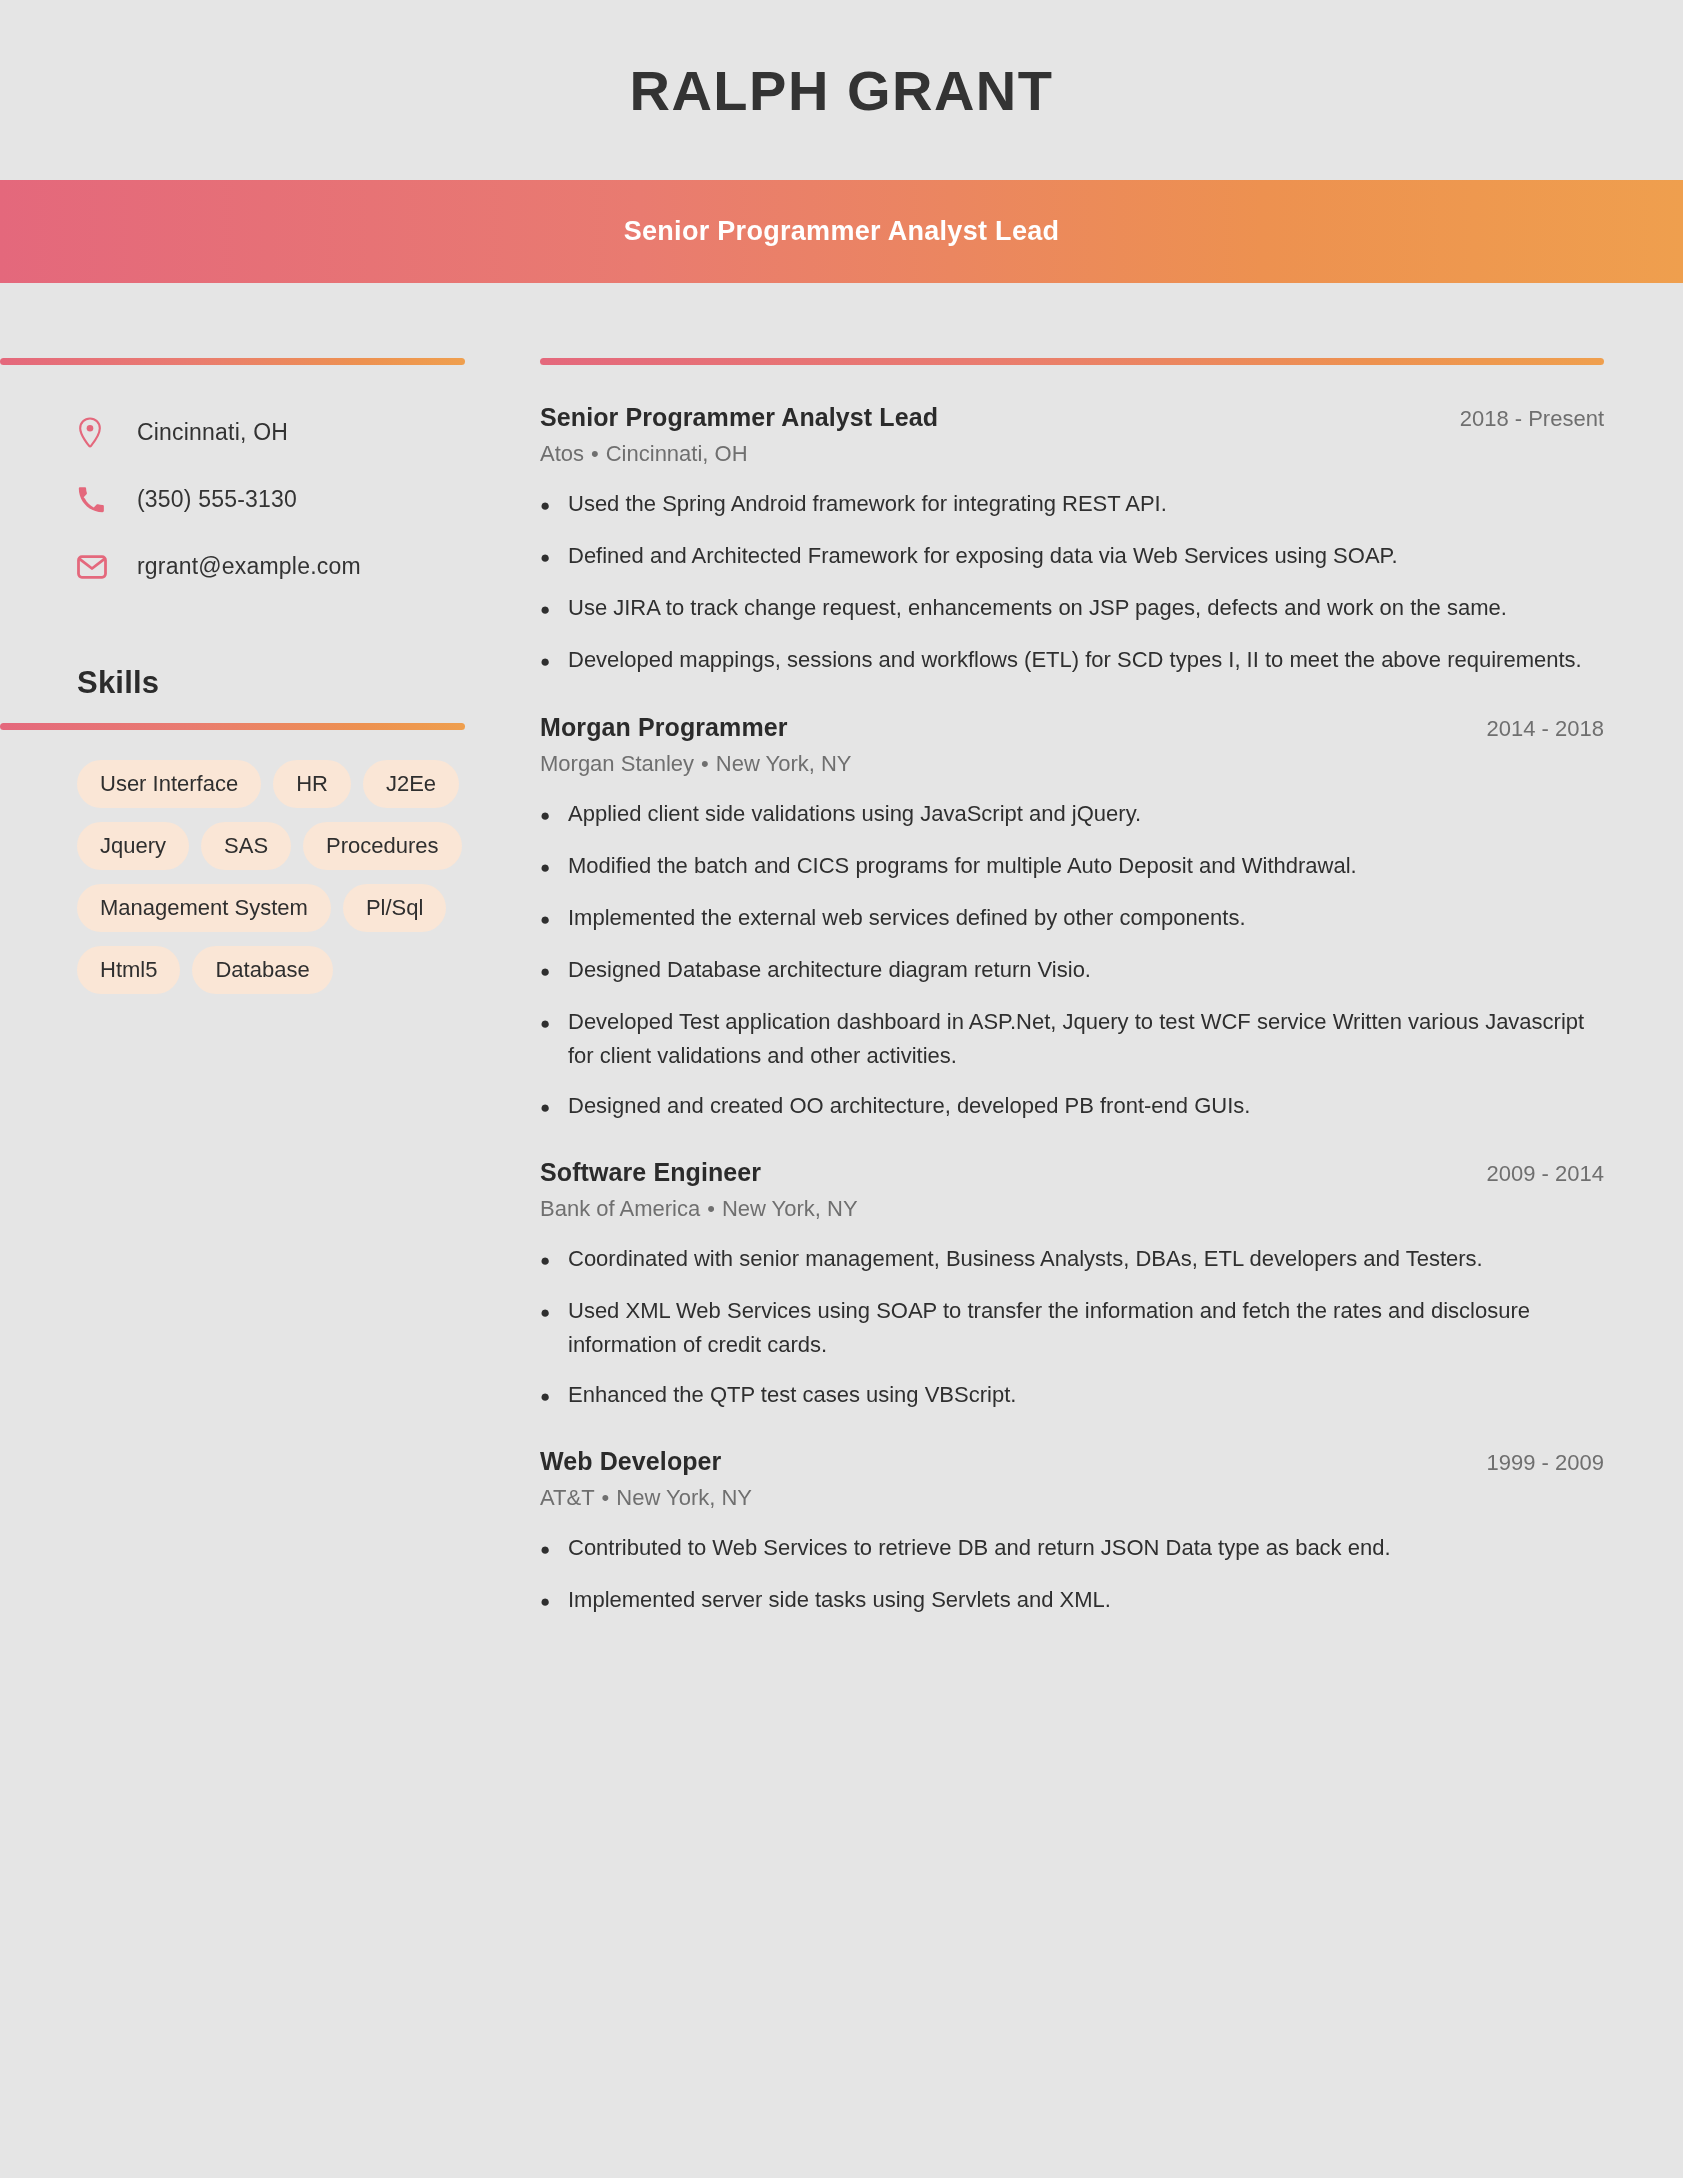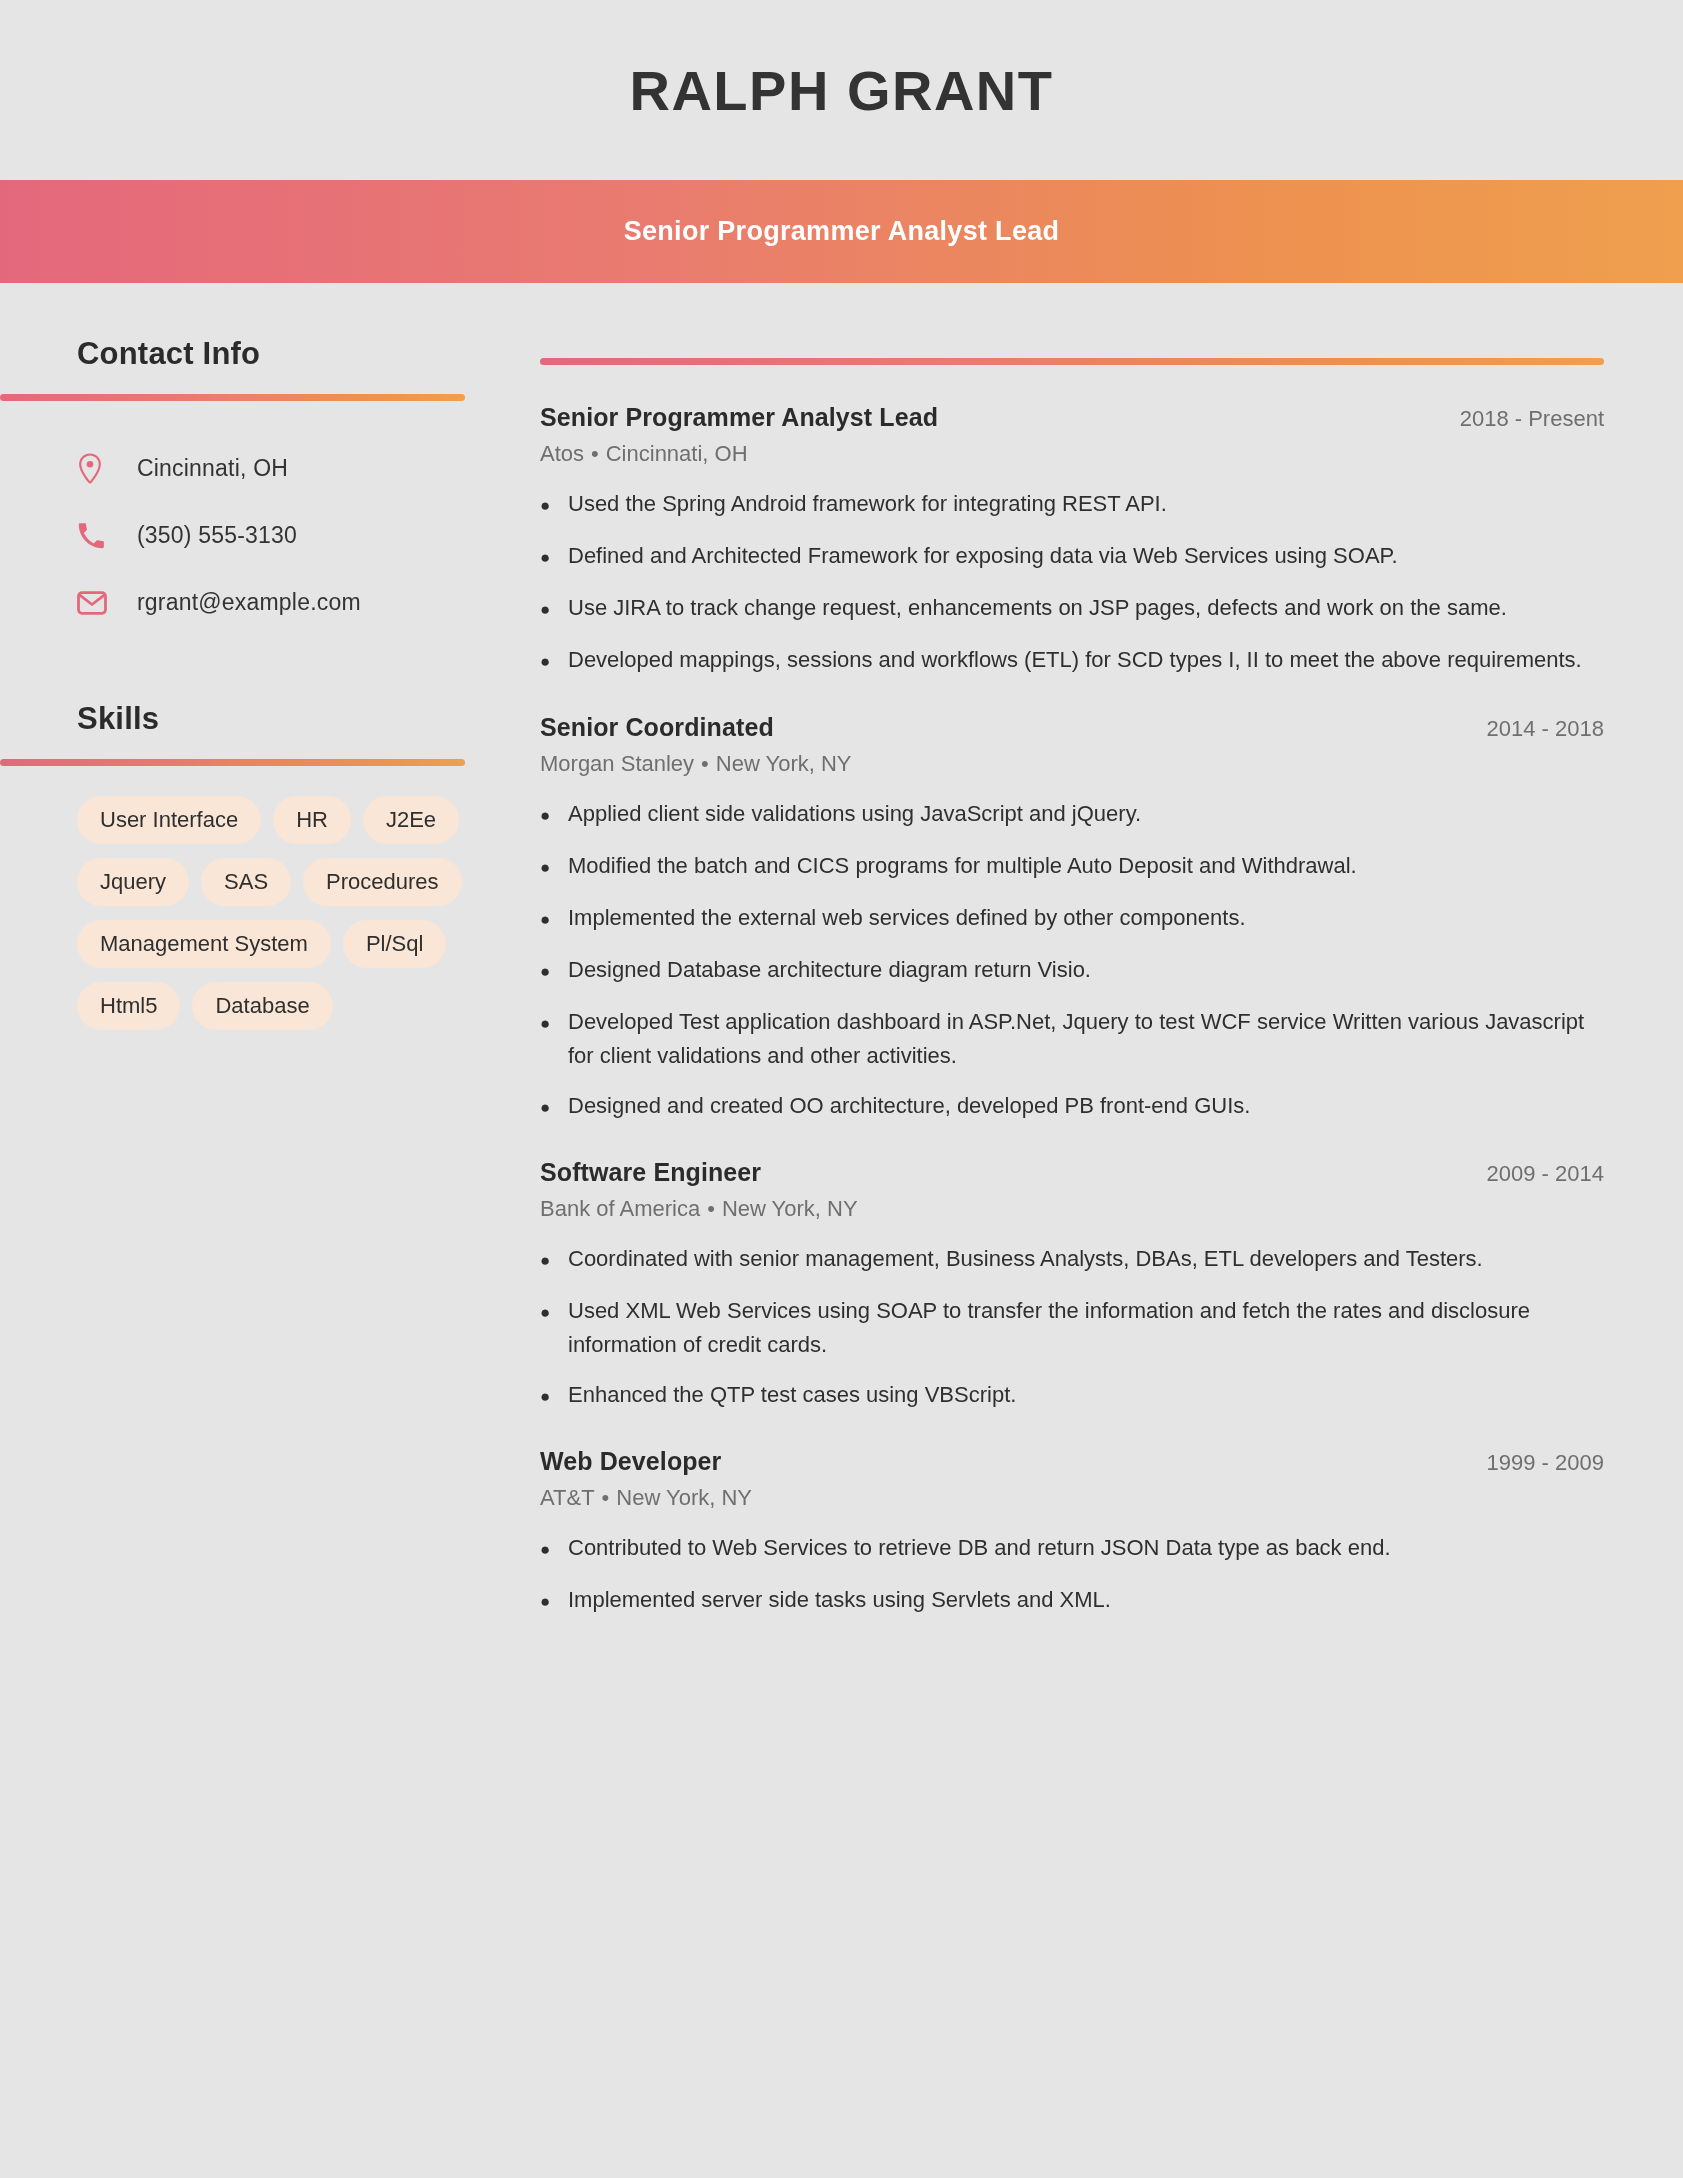--- a/index.html
+++ b/index.html
@@ -166,21 +166,20 @@
 
   <div class="header-band">
     <div class="header-role">Senior Programmer Analyst Lead</div>
   </div>
 
   <div class="content">
 
     <div class="col-left">
 
       <div>
-        <div class="sec-title left">Contact Info</div>
         <div class="divider left"></div>
 
         <div class="contact-list">
 
           <div class="contact-row">
             <span class="contact-icon">
               <svg width="26" height="32" viewBox="0 0 24 30">
                 <path d="M12 1.4C6.9 1.4 2.8 5.5 2.8 10.6c0 6.6 8.1 16.2 8.5 16.6a1 1 0 0 0 1.5 0c.3-.4 8.4-10 8.4-16.6C21.2 5.5 17.1 1.4 12 1.4z" fill="none" stroke="#e4687c" stroke-width="2"></path>
                 <circle cx="12" cy="10.6" r="3.1" fill="#e4687c"></circle>
               </svg>
@@ -252,21 +251,21 @@
                 <span class="bullet-text">Use JIRA to track change request, enhancements on JSP pages, defects and work on the same.</span>
               </div>
               <div class="bullet">
                 <span class="bullet-dot">●</span>
                 <span class="bullet-text">Developed mappings, sessions and workflows (ETL) for SCD types I, II to meet the above requirements.</span>
               </div>
             </div>
           </div>
           <div class="job">
             <div class="job-head">
-              <div class="job-title">Senior Coordinated</div>
+              <div class="job-title">Morgan Programmer</div>
               <div class="job-dates">2014 - 2018</div>
             </div>
             <div class="job-meta"><span>Morgan Stanley</span><span class="sep">•</span><span>New York, NY</span></div>
             <div class="bullets">
               <div class="bullet">
                 <span class="bullet-dot">●</span>
                 <span class="bullet-text">Applied client side validations using JavaScript and jQuery.</span>
               </div>
               <div class="bullet">
                 <span class="bullet-dot">●</span>

